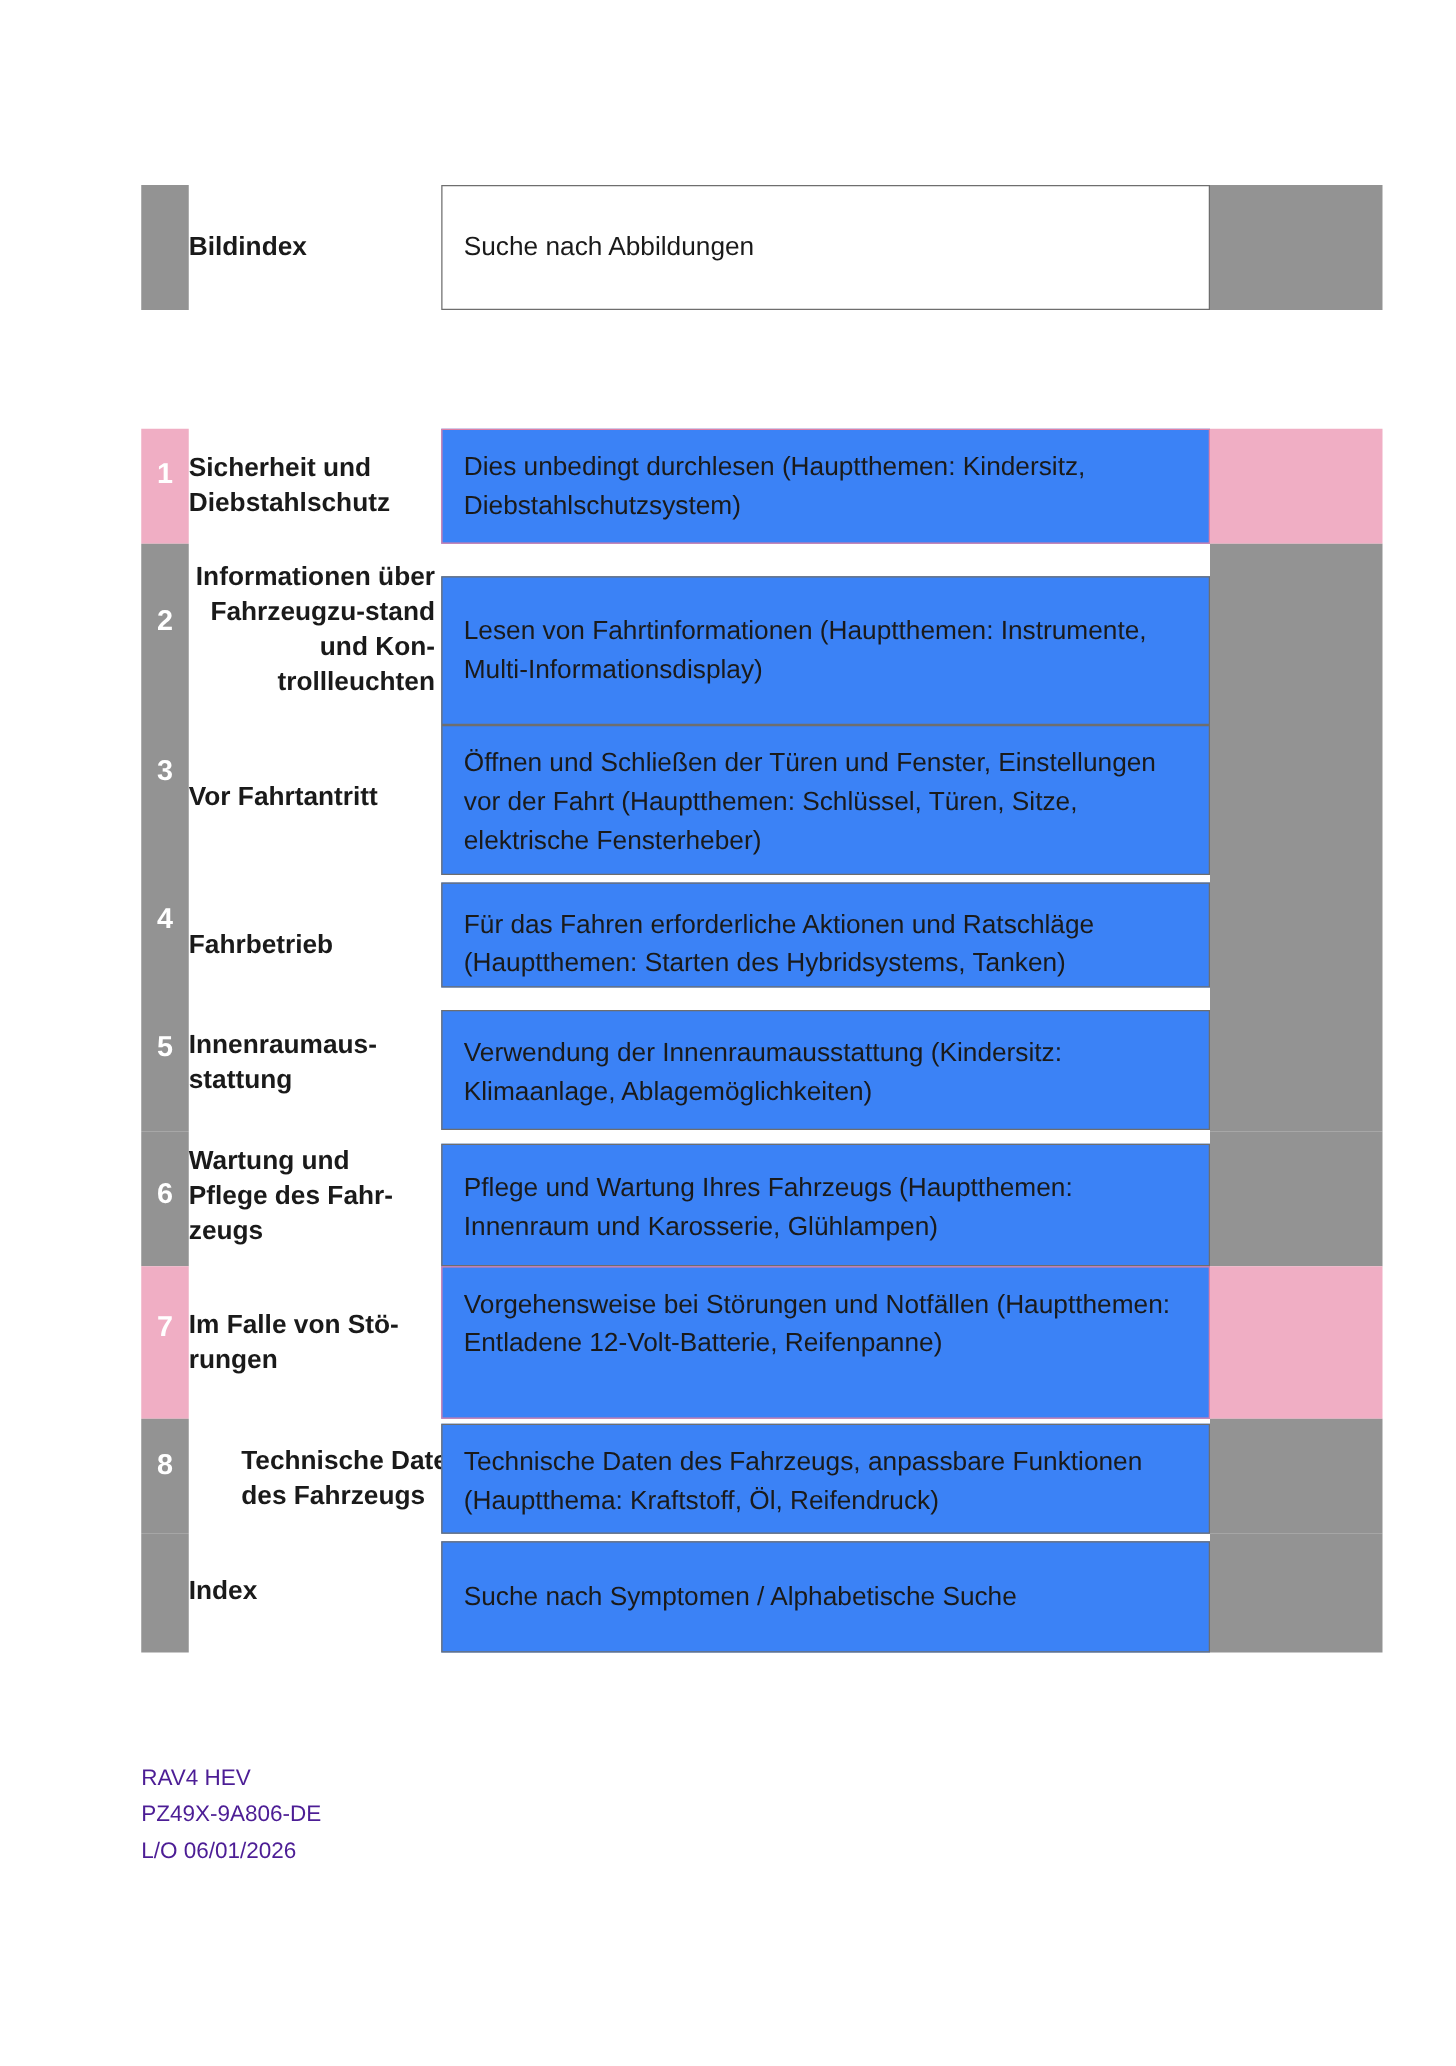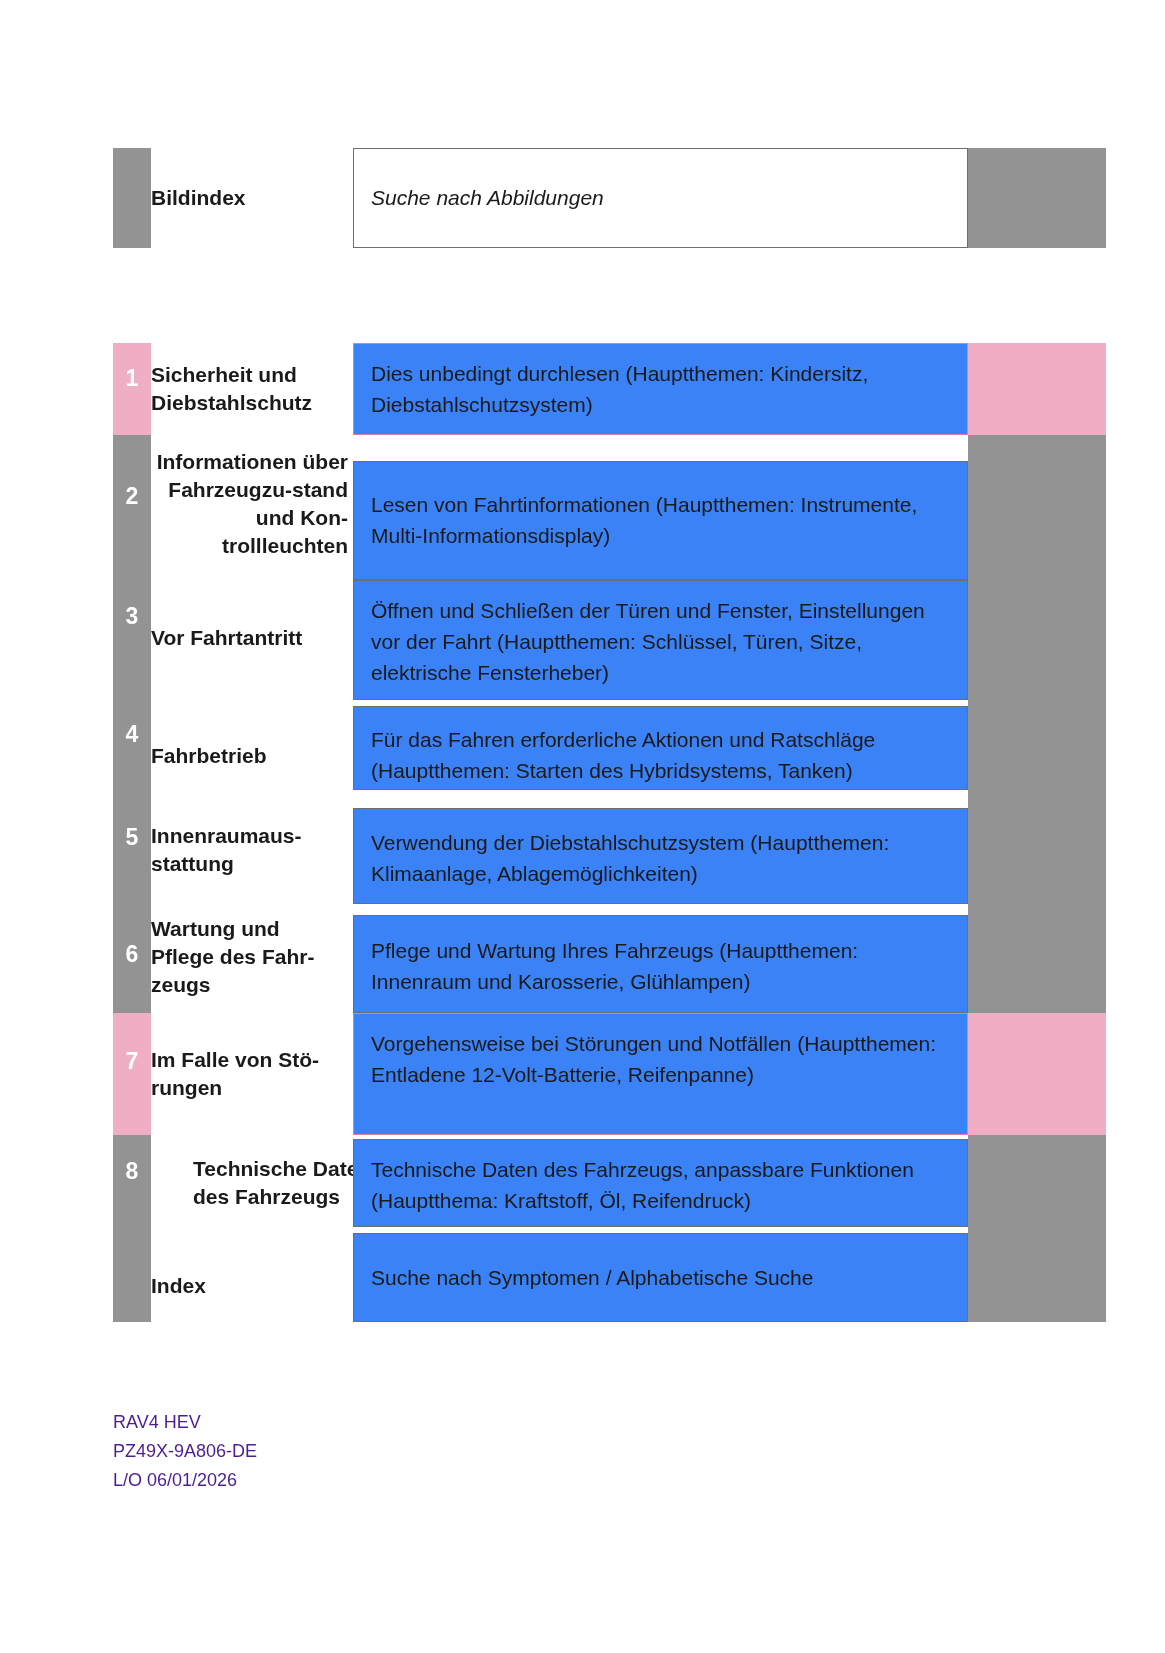--- a/index.html
+++ b/index.html
@@ -65,21 +65,20 @@
 
   .desc-box {
     position: absolute;
     left: 240px;
     right: 138px;
     top: 0;
     bottom: 0;
     border: 1.5px solid #6e6e6e;
     box-sizing: border-box;
     background: #ffffff;
-    font-style: italic;
   }
 
   .desc-text {
     position: absolute;
     left: 17px;
     right: 14px;
     font-size: 21px;
     line-height: 31px;
     color: #1a1a1a;
   }
@@ -234,21 +233,21 @@
         <div class="txt" style="top:17px;">Für das Fahren erforderliche Aktionen und Ratschläge (Hauptthemen: Starten des Hybridsystems, Tanken)</div>
       </div>
     </div>
 
     <div class="row" style="height:105px;">
       <div class="left-bar"></div>
       <div class="right-bar"></div>
       <div class="num" style="top:24px;">5</div>
       <div class="title" style="top:22px;">Innenraumaus-stattung</div>
       <div class="box" style="top:8px; height:96px;">
-        <div class="txt" style="top:18px;">Verwendung der Diebstahlschutzsystem (Hauptthemen: Klimaanlage, Ablagemöglichkeiten)</div>
+        <div class="txt" style="top:18px;">Verwendung der Innenraumausstattung (Kindersitz: Klimaanlage, Ablagemöglichkeiten)</div>
       </div>
     </div>
 
     <div class="row" style="height:108px;">
       <div class="left-bar"></div>
       <div class="right-bar"></div>
       <div class="num" style="top:36px;">6</div>
       <div class="title" style="top:10px;">Wartung und Pflege des Fahr-zeugs</div>
       <div class="box" style="top:10px; height:98px;">
         <div class="txt" style="top:19px;">Pflege und Wartung Ihres Fahrzeugs (Hauptthemen: Innenraum und Karosserie, Glühlampen)</div>
@@ -272,21 +271,21 @@
       <div class="title" style="top:20px;margin-left:42px;">Technische Daten des Fahrzeugs</div>
       <div class="box" style="top:4px; height:88px;">
         <div class="txt" style="top:14px;">Technische Daten des Fahrzeugs, anpassbare Funktionen (Hauptthema: Kraftstoff, Öl, Reifendruck)</div>
       </div>
     </div>
 
     <div class="row" style="height:95px;">
       <div class="left-bar"></div>
       <div class="right-bar"></div>
       <div class="num" style="top:34px;"></div>
-      <div class="title" style="top:32px;margin-top:13px;">Index</div>
+      <div class="title" style="top:32px;">Index</div>
       <div class="box" style="top:6px; height:89px;">
         <div class="txt" style="top:28px;">Suche nach Symptomen / Alphabetische Suche</div>
       </div>
     </div>
 
   </div>
 
   <div class="footer">
     <div>RAV4 HEV</div>
     <div>PZ49X-9A806-DE</div>

